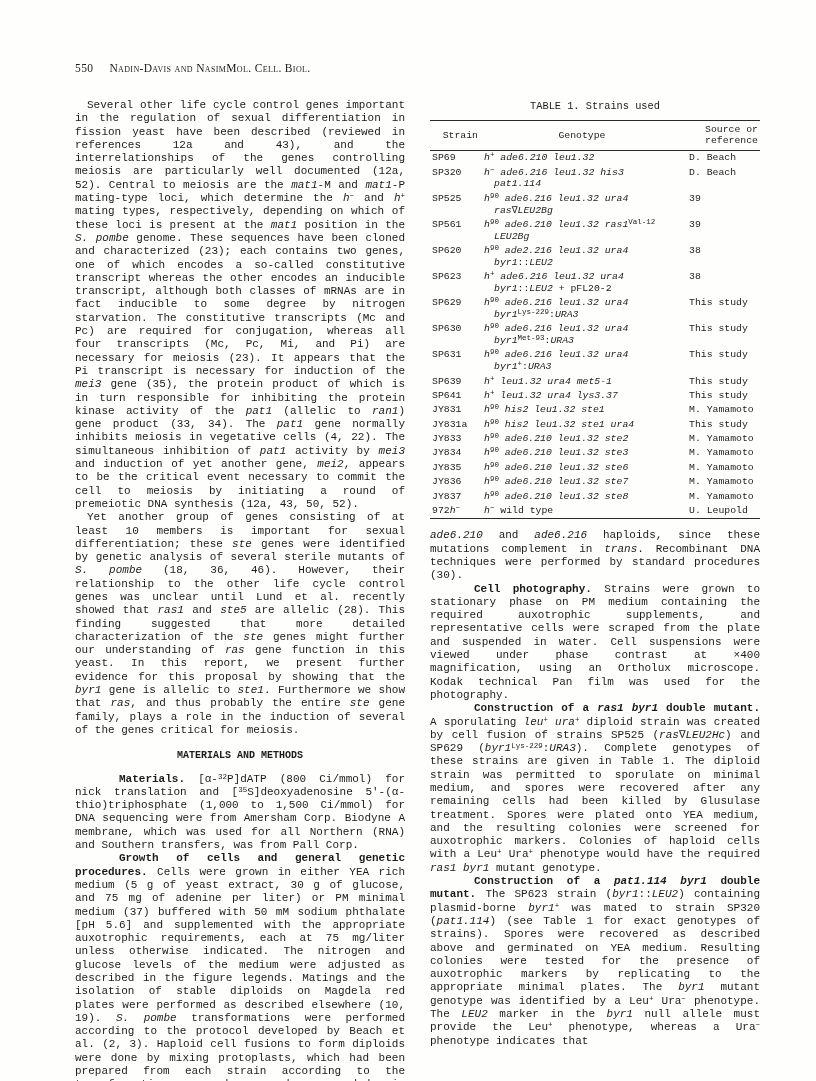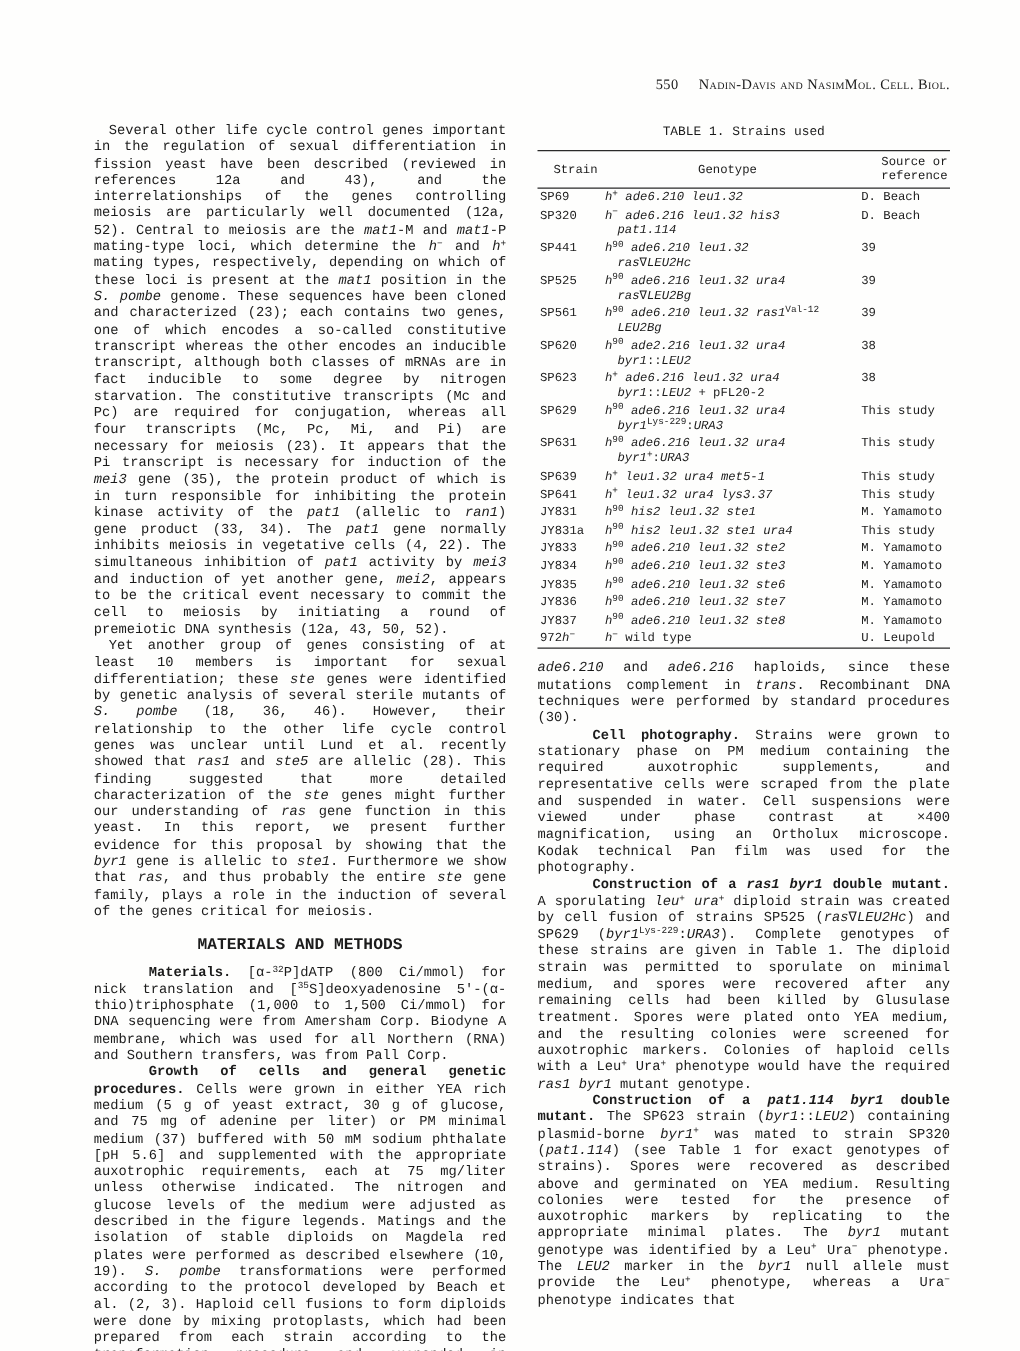--- a/index.html
+++ b/index.html
@@ -6,29 +6,29 @@
   html, body { background: #ffffff; }
   .page {
     width: 816px; height: 1081px;
     background: #fefefdff;
     margin: 0 auto;
     padding: 62px 56px 0 75px;
     position: relative; overflow: hidden;
     color: #1b1b1b;
     font-family: "Liberation Serif", "DejaVu Serif", serif;
   }
-  .running-head { display: flex; justify-content: flex-end; align-items: baseline; font-size: 11.5px; }
+  .running-head { display: flex; justify-content: flex-start; align-items: baseline; font-size: 11.5px; }
   .rh-left { display: flex; align-items: baseline; }
   .pageno { margin-right: 16px; letter-spacing: .4px; }
   .sc { font-variant: small-caps; letter-spacing: .35px; }
   .columns { display: flex; gap: 25px; margin-top: 25px; }
   .col { width: 330px; font-size: 11px; line-height: 13.3px; text-align: justify; font-family: Liberation Mono, monospace; }
   .para { text-indent: 12px; }
   .para.flush { text-indent: 0; }
-  .heading { font-size: 13px; font-weight: bold; text-align: center; text-indent: 0; margin: 12px 0 10px; }
+  .heading { font-size: 10px; font-weight: bold; text-align: center; text-indent: 0; margin: 12px 0 10px; }
   b { font-weight: bold; margin-left: 32px; }
   sup { font-size: 7.5px; line-height: 0; vertical-align: 3.5px; }
   .table-block { margin: 1px 0 10px; }
   .table-title { text-align: center; font-size: 10.3px; margin-bottom: 7px; }
   table.strains {
     width: 100%; border-collapse: collapse;
     font-size: 9.8px; line-height: 11.7px;
     border-top: 1.3px solid #2a2a2a; border-bottom: 1.3px solid #2a2a2a;
   }
   .strains th {
@@ -83,25 +83,20 @@
                 <td class="c-strain">SP69</td>
                 <td class="c-geno"><i>h</i><sup>+</sup> <i>ade6.210 leu1.32</i></td>
                 <td class="c-source">D. Beach</td>
               </tr>
               <tr>
                 <td class="c-strain">SP320</td>
                 <td class="c-geno"><i>h</i><sup>−</sup> <i>ade6.216 leu1.32 his3</i><br><span class="gind"></span><i>pat1.114</i></td>
                 <td class="c-source">D. Beach</td>
               </tr>
               <tr>
-                <td class="c-strain">SP441</td>
-                <td class="c-geno"><i>h</i><sup>90</sup> <i>ade6.210 leu1.32</i><br><span class="gind"></span><i>ras</i>∇<i>LEU2Hc</i></td>
-                <td class="c-source">39</td>
-              </tr>
-              <tr>
                 <td class="c-strain">SP525</td>
                 <td class="c-geno"><i>h</i><sup>90</sup> <i>ade6.216 leu1.32 ura4</i><br><span class="gind"></span><i>ras</i>∇<i>LEU2Bg</i></td>
                 <td class="c-source">39</td>
               </tr>
               <tr>
                 <td class="c-strain">SP561</td>
                 <td class="c-geno"><i>h</i><sup>90</sup> <i>ade6.210 leu1.32 ras1</i><sup>Val-12</sup><br><span class="gind"></span><i>LEU2Bg</i></td>
                 <td class="c-source">39</td>
               </tr>
               <tr>
@@ -110,20 +105,25 @@
                 <td class="c-source">38</td>
               </tr>
               <tr>
                 <td class="c-strain">SP623</td>
                 <td class="c-geno"><i>h</i><sup>+</sup> <i>ade6.216 leu1.32 ura4</i><br><span class="gind"></span><i>byr1</i>::<i>LEU2</i> + pFL20-2</td>
                 <td class="c-source">38</td>
               </tr>
               <tr>
                 <td class="c-strain">SP629</td>
                 <td class="c-geno"><i>h</i><sup>90</sup> <i>ade6.216 leu1.32 ura4</i><br><span class="gind"></span><i>byr1</i><sup>Lys-229</sup>:<i>URA3</i></td>
+                <td class="c-source">This study</td>
+              </tr>
+              <tr>
+                <td class="c-strain">SP630</td>
+                <td class="c-geno"><i>h</i><sup>90</sup> <i>ade6.216 leu1.32 ura4</i><br><span class="gind"></span><i>byr1</i><sup>Met-93</sup>:<i>URA3</i></td>
                 <td class="c-source">This study</td>
               </tr>
               <tr>
                 <td class="c-strain">SP631</td>
                 <td class="c-geno"><i>h</i><sup>90</sup> <i>ade6.216 leu1.32 ura4</i><br><span class="gind"></span><i>byr1</i><sup>+</sup>:<i>URA3</i></td>
                 <td class="c-source">This study</td>
               </tr>
               <tr>
                 <td class="c-strain">SP639</td>
                 <td class="c-geno"><i>h</i><sup>+</sup> <i>leu1.32 ura4 met5-1</i></td>

